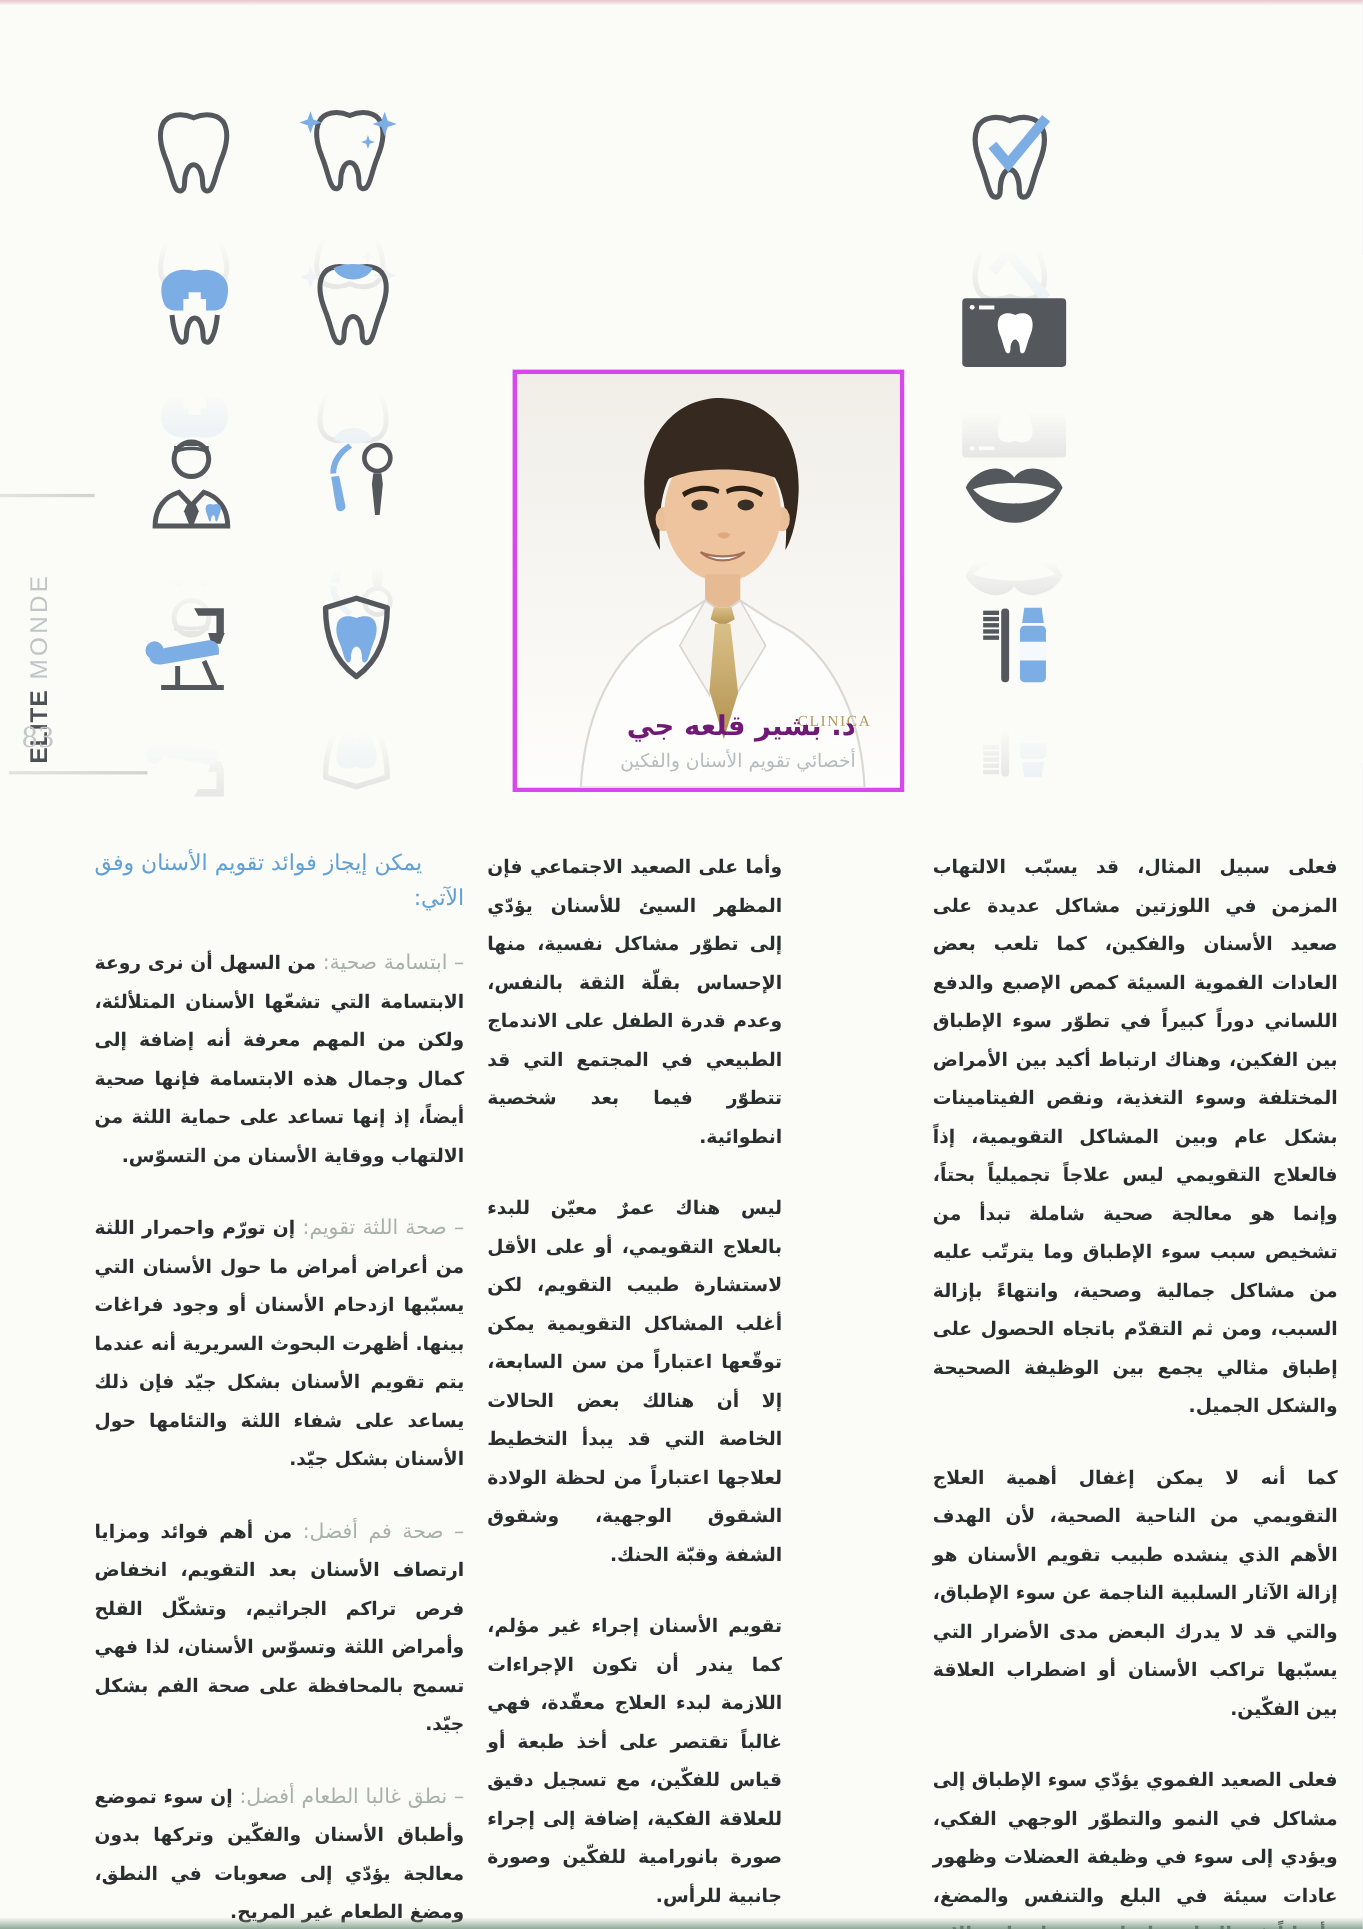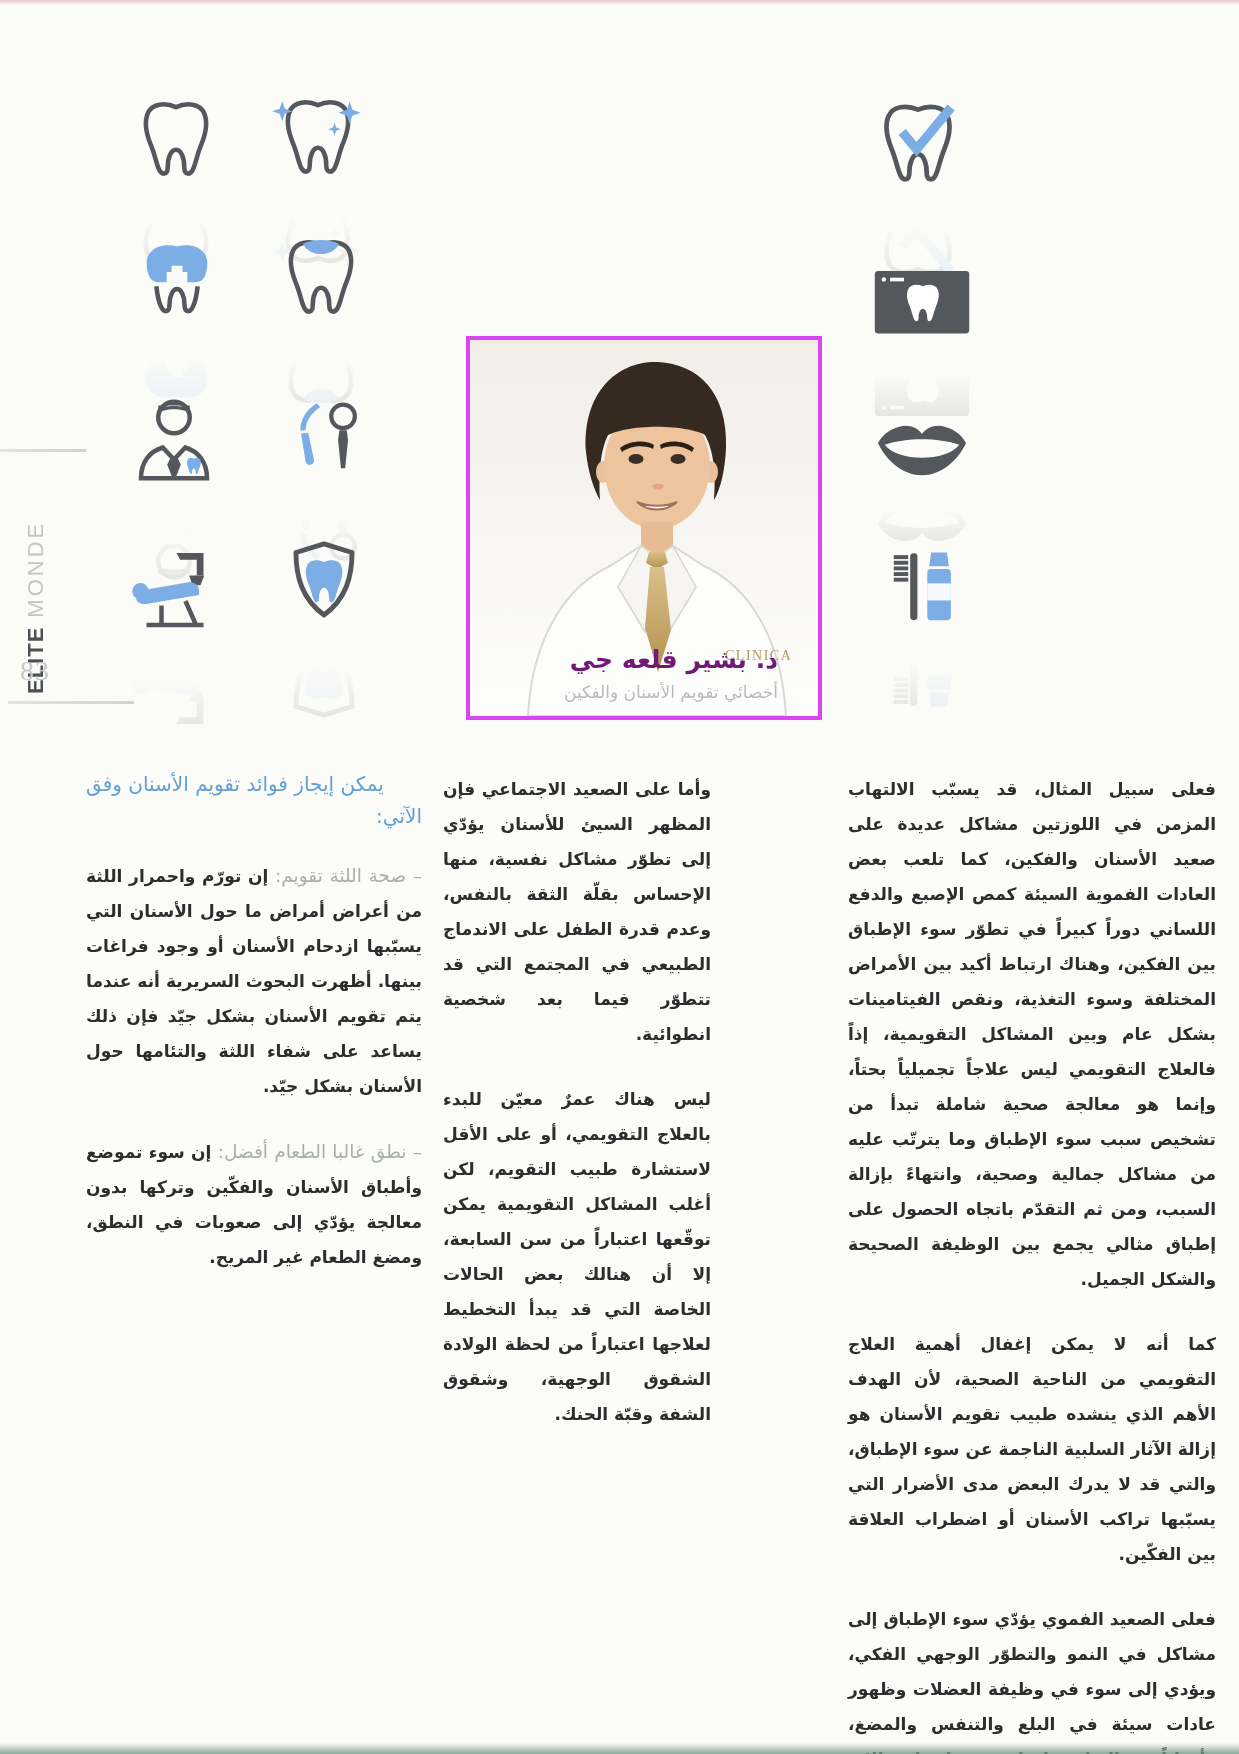--- a/index.html
+++ b/index.html
@@ -295,23 +295,26 @@
 
   <div class="col" id="col-right">
     <p>فعلى سبيل المثال، قد يسبّب الالتهاب المزمن في اللوزتين مشاكل عديدة على صعيد الأسنان والفكين، كما تلعب بعض العادات الفموية السيئة كمص الإصبع والدفع اللساني دوراً كبيراً في تطوّر سوء الإطباق بين الفكين، وهناك ارتباط أكيد بين الأمراض المختلفة وسوء التغذية، ونقص الفيتامينات بشكل عام وبين المشاكل التقويمية، إذاً فالعلاج التقويمي ليس علاجاً تجميلياً بحتاً، وإنما هو معالجة صحية شاملة تبدأ من تشخيص سبب سوء الإطباق وما يترتّب عليه من مشاكل جمالية وصحية، وانتهاءً بإزالة السبب، ومن ثم التقدّم باتجاه الحصول على إطباق مثالي يجمع بين الوظيفة الصحيحة والشكل الجميل.</p>
     <p>كما أنه لا يمكن إغفال أهمية العلاج التقويمي من الناحية الصحية، لأن الهدف الأهم الذي ينشده طبيب تقويم الأسنان هو إزالة الآثار السلبية الناجمة عن سوء الإطباق، والتي قد لا يدرك البعض مدى الأضرار التي يسبّبها تراكب الأسنان أو اضطراب العلاقة بين الفكّين.</p>
     <p>فعلى الصعيد الفموي يؤدّي سوء الإطباق إلى مشاكل في النمو والتطوّر الوجهي الفكي، ويؤدي إلى سوء في وظيفة العضلات وظهور عادات سيئة في البلع والتنفس والمضغ، وأحياناً في النطق، ناهيك عن زيادة احتمالات الإصابة بالنخر السني، وتطوّر الكثير من المشاكل اللثوية.</p>
   </div>
 
   <div class="col" id="col-middle">
     <p>وأما على الصعيد الاجتماعي فإن المظهر السيئ للأسنان يؤدّي إلى تطوّر مشاكل نفسية، منها الإحساس بقلّة الثقة بالنفس، وعدم قدرة الطفل على الاندماج الطبيعي في المجتمع التي قد تتطوّر فيما بعد شخصية انطوائية.</p>
     <p>ليس هناك عمرٌ معيّن للبدء بالعلاج التقويمي، أو على الأقل لاستشارة طبيب التقويم، لكن أغلب المشاكل التقويمية يمكن توقّعها اعتباراً من سن السابعة، إلا أن هنالك بعض الحالات الخاصة التي قد يبدأ التخطيط لعلاجها اعتباراً من لحظة الولادة الشقوق الوجهية، وشقوق الشفة وقبّة الحنك.</p>
+    <p>تقويم الأسنان إجراء غير مؤلم، كما يندر أن تكون الإجراءات اللازمة لبدء العلاج معقّدة، فهي غالباً تقتصر على أخذ طبعة أو قياس للفكّين، مع تسجيل دقيق للعلاقة الفكية، إضافة إلى إجراء صورة بانورامية للفكّين وصورة جانبية للرأس.</p>
 
   </div>
 
   <div class="col" id="col-left">
     <p class="list-header">يمكن إيجاز فوائد تقويم الأسنان وفق الآتي:</p>
+    <p><span class="lh">– ابتسامة صحية:</span> <span>من السهل أن نرى روعة الابتسامة التي تشعّها الأسنان المتلألئة، ولكن من المهم معرفة أنه إضافة إلى كمال وجمال هذه الابتسامة فإنها صحية أيضاً، إذ إنها تساعد على حماية اللثة من الالتهاب ووقاية الأسنان من التسوّس.</span></p>
     <p><span class="lh">– صحة اللثة تقويم:</span> <span>إن تورّم واحمرار اللثة من أعراض أمراض ما حول الأسنان التي يسبّبها ازدحام الأسنان أو وجود فراغات بينها. أظهرت البحوث السريرية أنه عندما يتم تقويم الأسنان بشكل جيّد فإن ذلك يساعد على شفاء اللثة والتئامها حول الأسنان بشكل جيّد.</span></p>
+    <p><span class="lh">– صحة فم أفضل:</span> <span>من أهم فوائد ومزايا ارتصاف الأسنان بعد التقويم، انخفاض فرص تراكم الجراثيم، وتشكّل القلح وأمراض اللثة وتسوّس الأسنان، لذا فهي تسمح بالمحافظة على صحة الفم بشكل جيّد.</span></p>
     <p><span class="lh">– نطق غالبا الطعام أفضل:</span> <span>إن سوء تموضع وأطباق الأسنان والفكّين وتركها بدون معالجة يؤدّي إلى صعوبات في النطق، ومضغ الطعام غير المريح.</span></p>
   </div>
 
   <div class="tint-bottom"></div>
 </div>
 
 </body></html>

